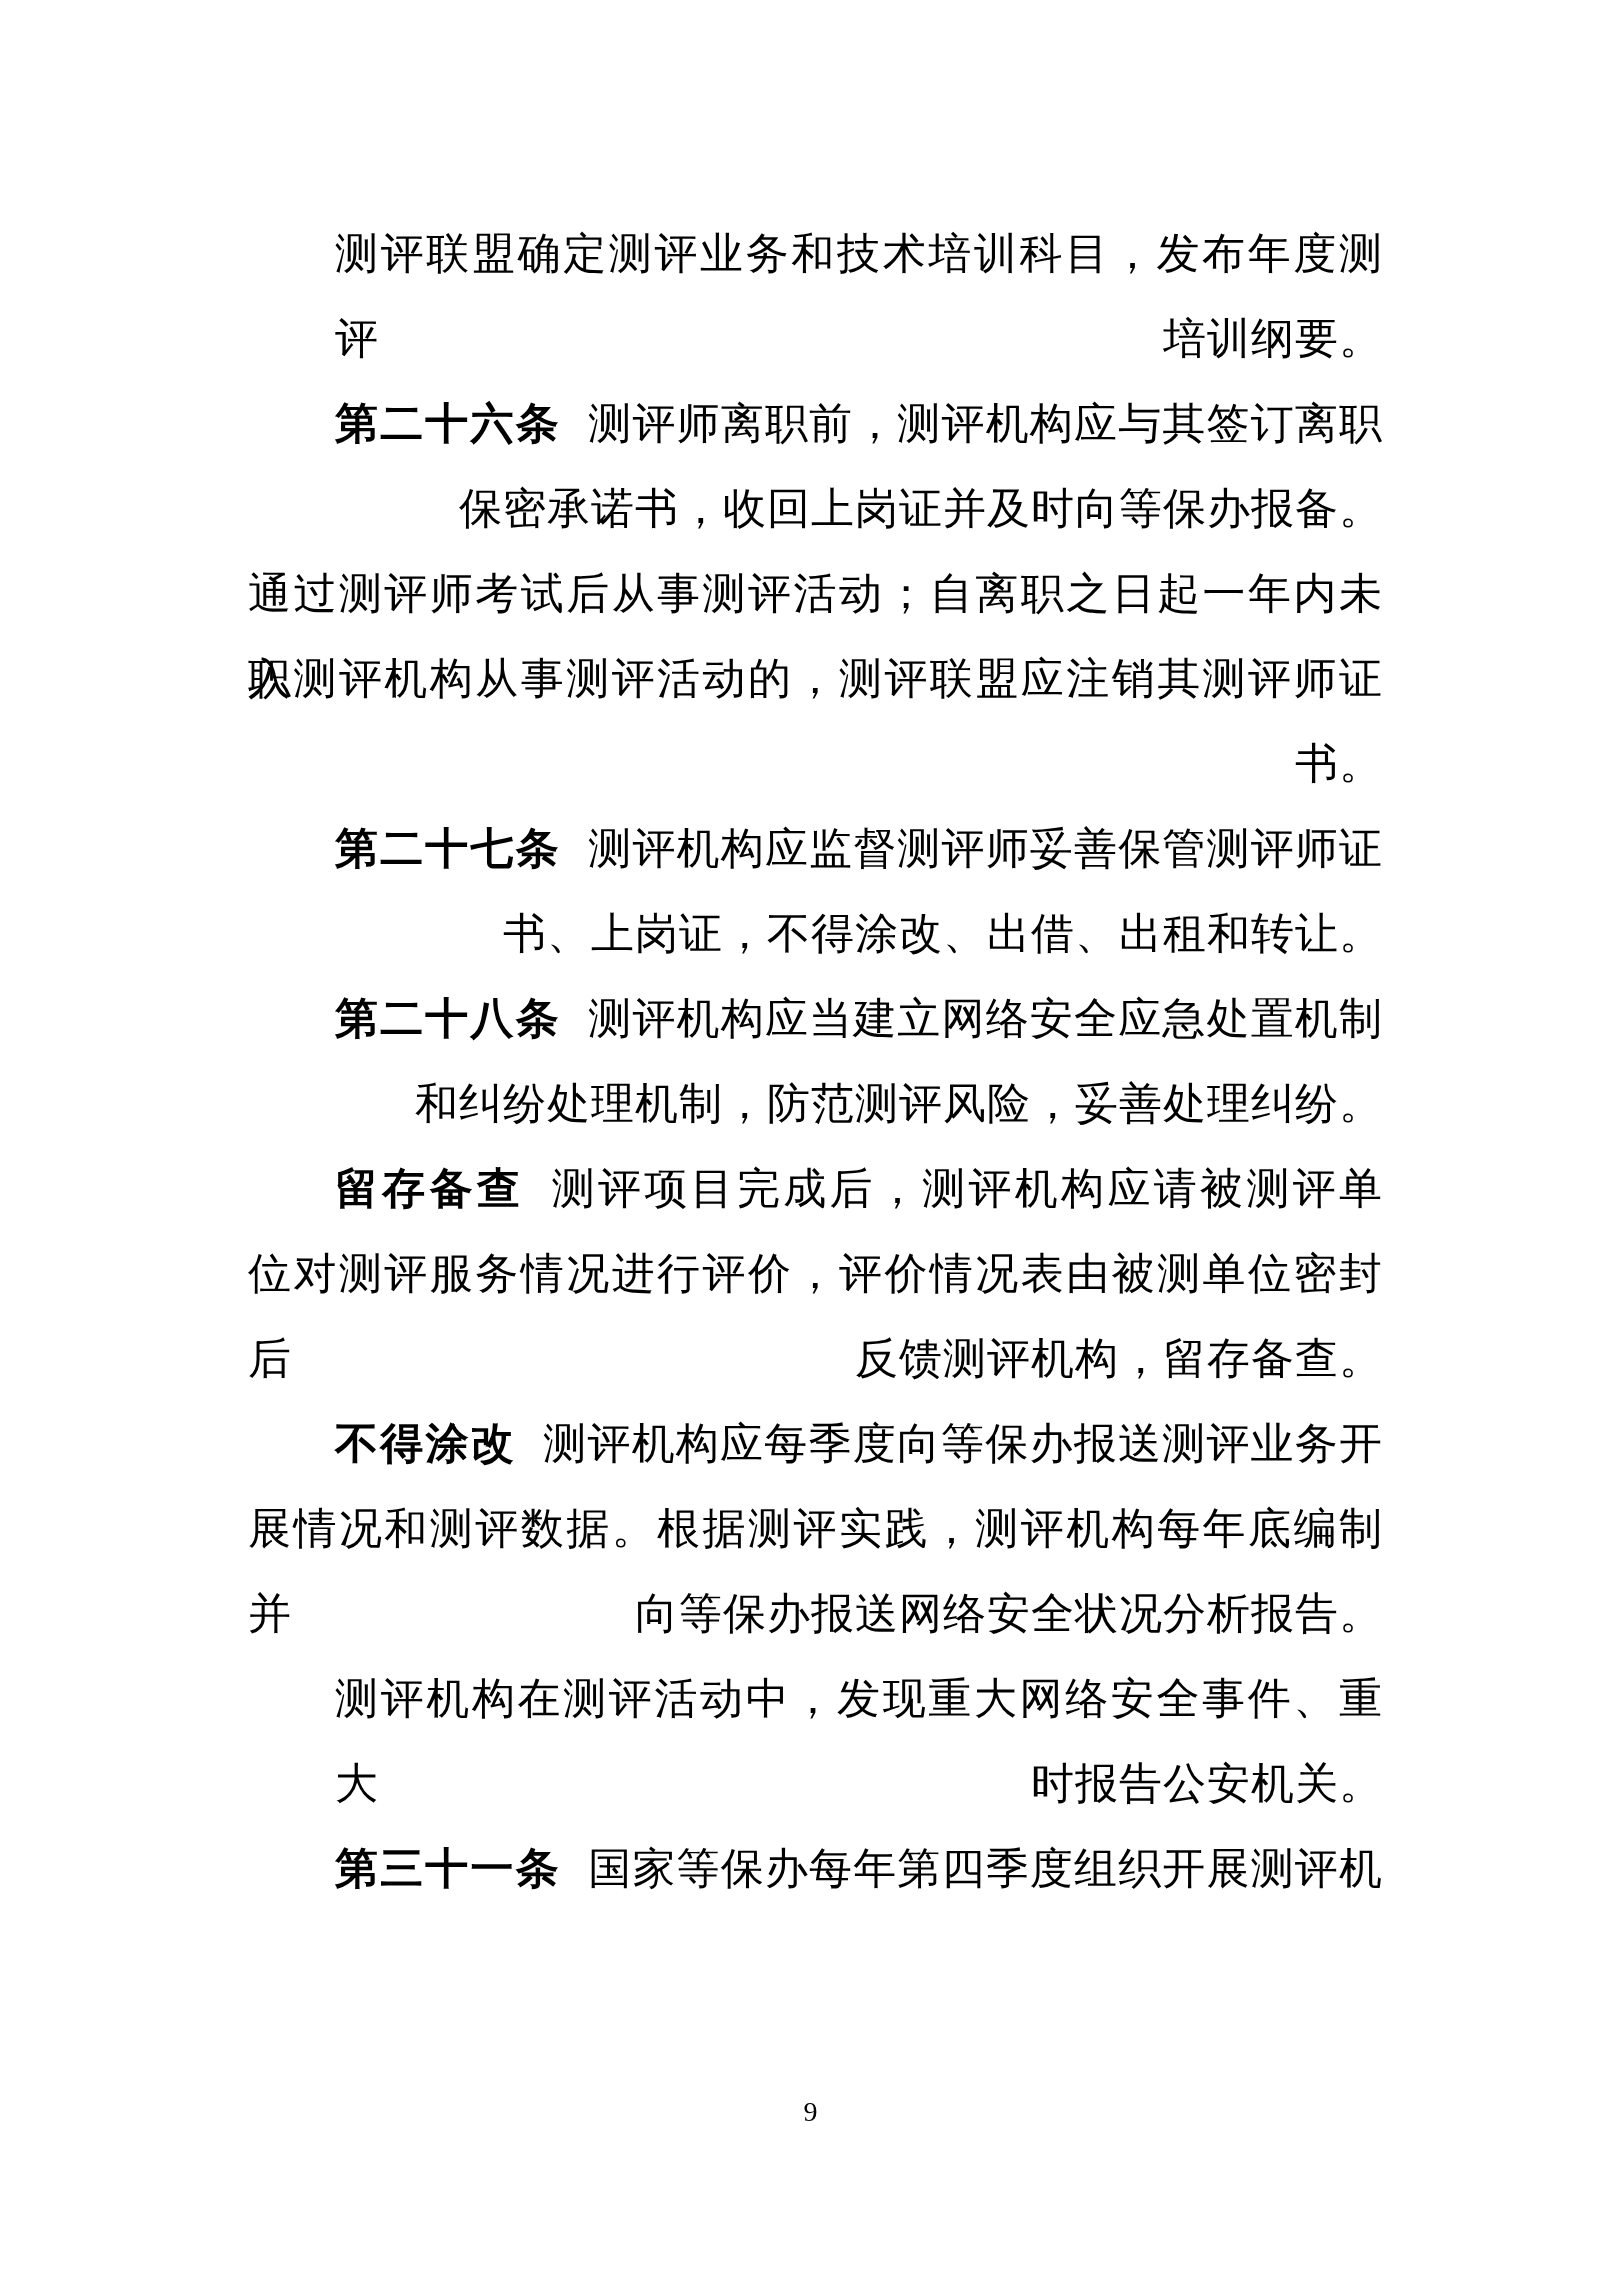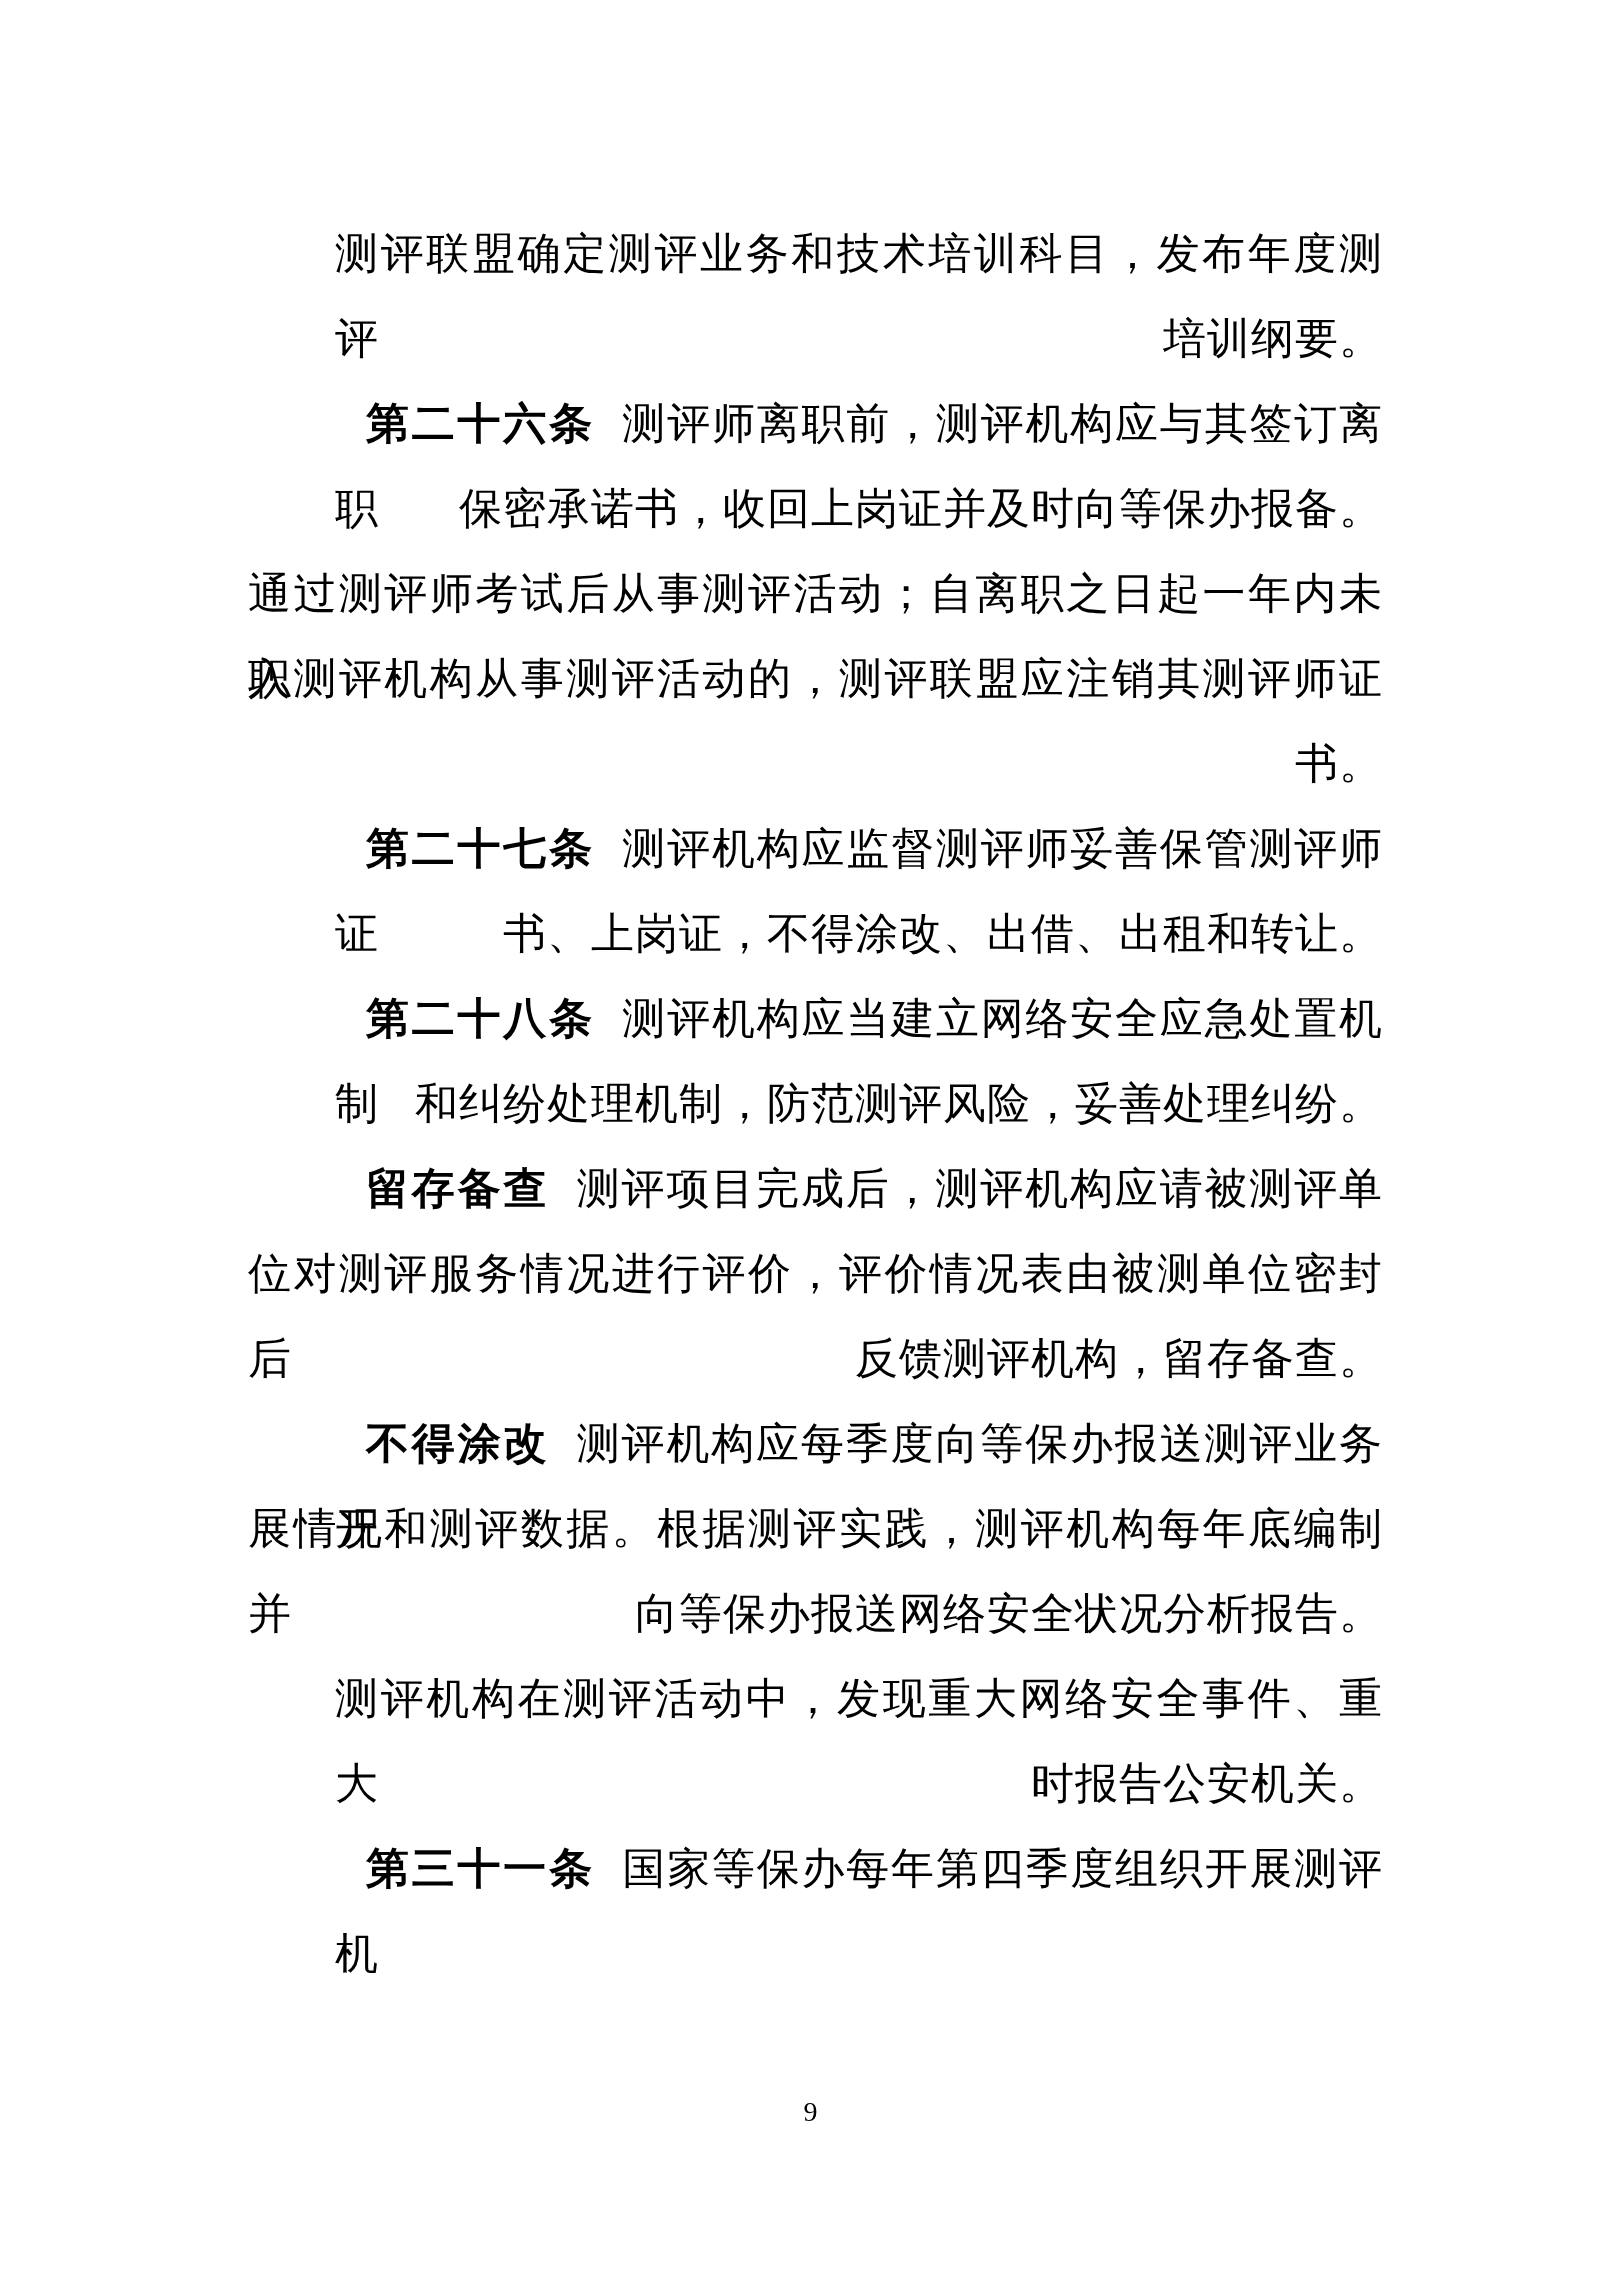--- a/index.html
+++ b/index.html
@@ -38,21 +38,20 @@
     text-justify: inter-character;
   }
   .line.indent {
     padding-left: 87px;
   }
   .line b {
     font-family: "DejaVu Sans", sans-serif;
     font-weight: 700;
     letter-spacing: 2px;
     margin-right: 27.4px;
-    margin-left: 31px;
   }
   .footer {
     position: absolute;
     left: 0;
     top: 2092px;
     width: 1621px;
     text-align: center;
     font-size: 28px;
     line-height: 39px;
     font-family: "Liberation Serif", serif;

